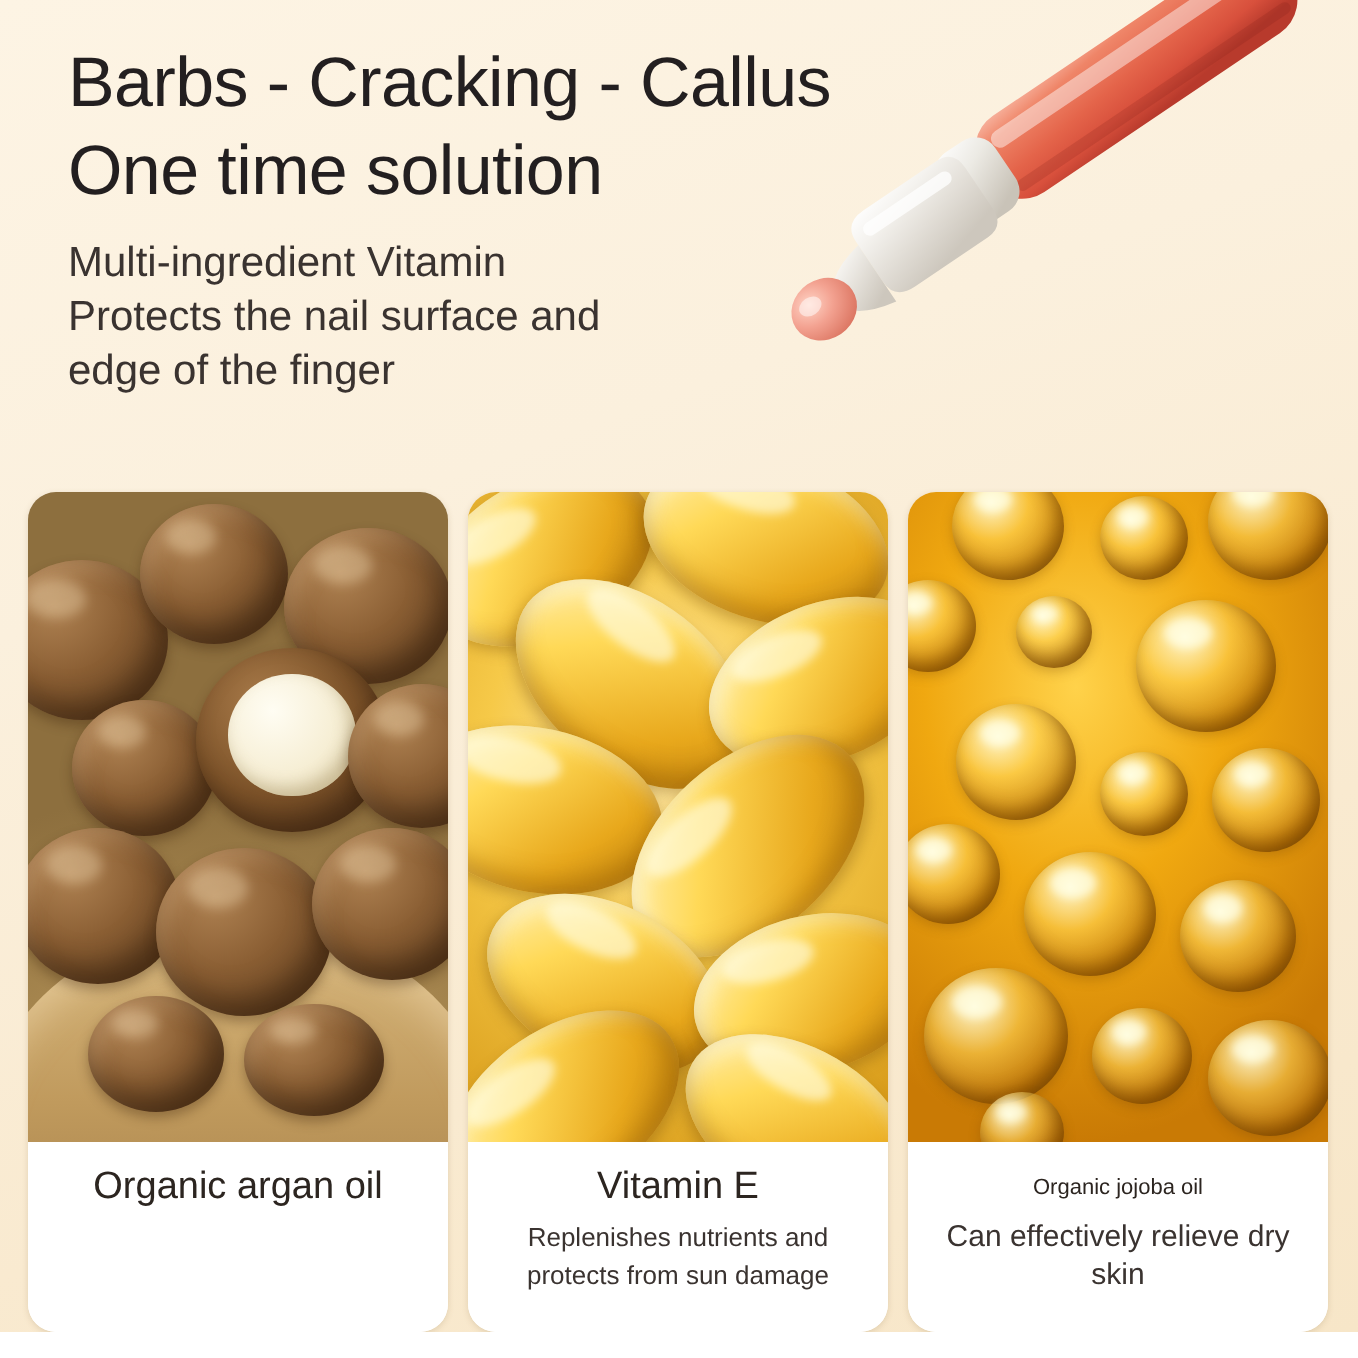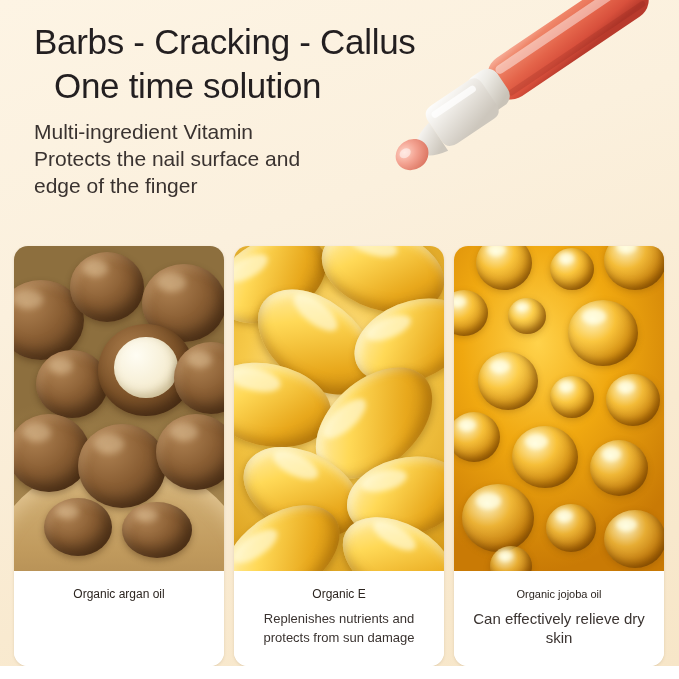--- a/index.html
+++ b/index.html
@@ -35,21 +35,20 @@
     color: #231f20;
     letter-spacing: -0.3px;
     white-space: nowrap;
   }
   .headline-2 {
     font-size: 35px;
     line-height: 44px;
     color: #231f20;
     letter-spacing: -0.3px;
     white-space: nowrap;
-    margin-left: 20px;
   }
   .subhead {
     margin-top: 10px;
     font-size: 21px;
     line-height: 27px;
     color: #3a3330;
   }
 
   
   .pen-wrap {
@@ -86,21 +85,21 @@
     height: 325px;
     overflow: hidden;
   }
   .card-caption {
     flex: 1;
     background: #ffffff;
     padding: 6px 8px 0 8px;
     text-align: center;
   }
   .card-title {
-    font-size: 12px;
+    font-size: 19px;
     color: #2c2520;
     line-height: 22px;
     margin-top: 6px;
   }
   .card-title.small {
     font-size: 11px;
   }
   .card-desc {
     font-size: 13px;
     line-height: 19px;
@@ -316,21 +315,21 @@
         <div class="gel" style="left:16px; top:54px; width:132px; height:84px; transform:rotate(38deg);"></div>
         <div class="gel" style="left:118px; top:56px; width:120px; height:78px; transform:rotate(-22deg);"></div>
         <div class="gel" style="left:-30px; top:118px; width:128px; height:82px; transform:rotate(12deg);"></div>
         <div class="gel" style="left:72px; top:134px; width:136px; height:86px; transform:rotate(-42deg);"></div>
         <div class="gel" style="left:6px; top:206px; width:124px; height:80px; transform:rotate(26deg);"></div>
         <div class="gel" style="left:112px; top:212px; width:118px; height:78px; transform:rotate(-14deg);"></div>
         <div class="gel" style="left:-16px; top:268px; width:128px; height:80px; transform:rotate(-34deg);"></div>
         <div class="gel" style="left:104px; top:278px; width:122px; height:76px; transform:rotate(30deg);"></div>
       </div>
       <div class="card-caption">
-        <div class="card-title">Organic E</div>
+        <div class="card-title">Vitamin E</div>
         <div class="card-desc">
           <div>Replenishes nutrients and</div>
           <div>protects from sun damage</div>
         </div>
       </div>
     </div>
 
     <div class="card">
       <div class="card-photo">
         <div class="oil-bg"></div>

